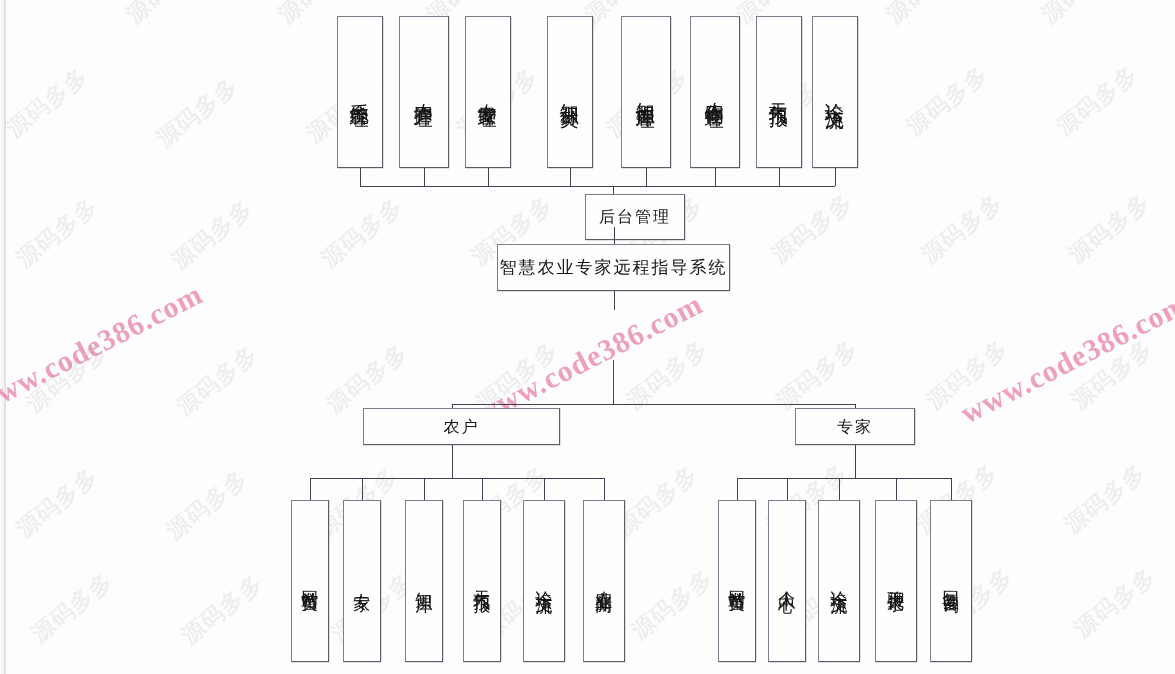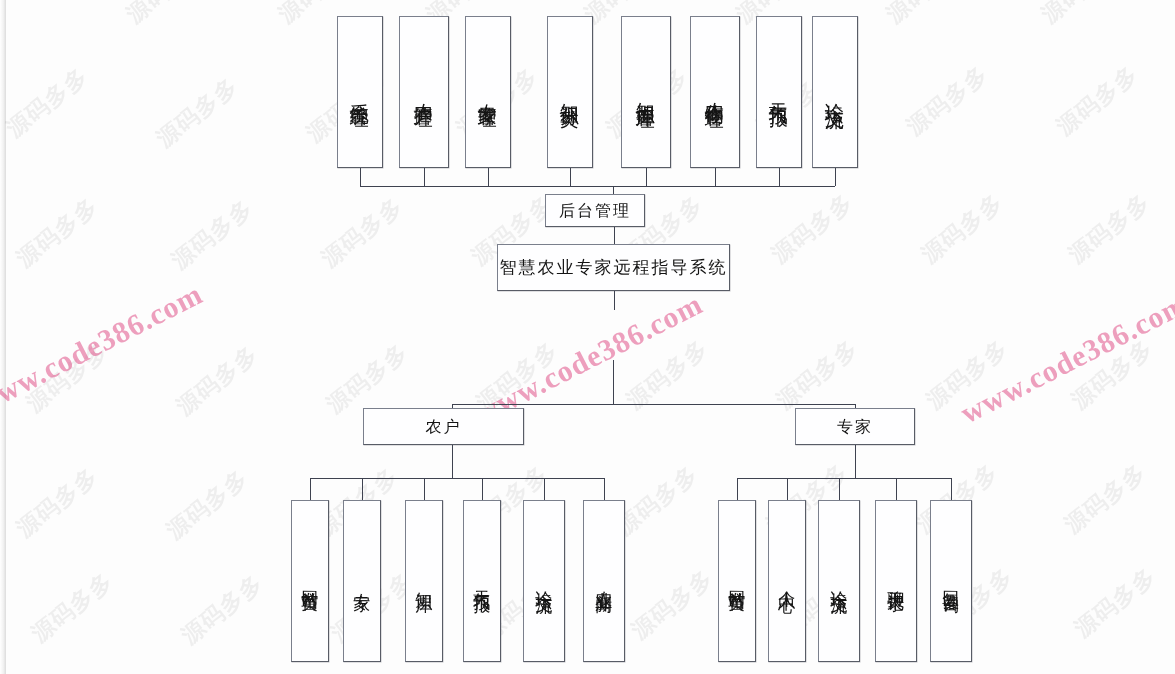--- a/index.html
+++ b/index.html
@@ -133,34 +133,34 @@
       </div>
       <div class="line v" style="left: 360px; top: 168px; height: 18px;"></div>
       <div class="line v" style="left: 424px; top: 168px; height: 18px;"></div>
       <div class="line v" style="left: 488px; top: 168px; height: 18px;"></div>
       <div class="line v" style="left: 570px; top: 168px; height: 18px;"></div>
       <div class="line v" style="left: 646px; top: 168px; height: 18px;"></div>
       <div class="line v" style="left: 715px; top: 168px; height: 18px;"></div>
       <div class="line v" style="left: 779px; top: 168px; height: 18px;"></div>
       <div class="line v" style="left: 835px; top: 168px; height: 18px;"></div>
       <div class="line h" style="left: 360px; top: 186px; width: 475px;"></div>
-      <div class="node h" style="left: 545px; top: 194px; width: 100px; height: 33px;">
+      <div class="node h" style="left: 585px; top: 194px; width: 100px; height: 46px;">
         <span class="lbl" style="font-size: 16px;">后台管理</span>
       </div>
       <div class="line v" style="left: 613px; top: 186px; height: 8px;"></div>
       <div class="node h" style="left: 497px; top: 244px; width: 233px; height: 47px;">
         <span class="lbl" style="font-size: 17px;">智慧农业专家远程指导系统</span>
       </div>
       <div class="line v" style="left: 614px; top: 227px; height: 17px;"></div>
       <div class="line v" style="left: 614px; top: 291px; height: 19px;"></div>
       <div class="line v" style="left: 613px; top: 360px; height: 44px;"></div>
       <div class="line h" style="left: 452px; top: 404px; width: 403px;"></div>
       <div class="line v" style="left: 452px; top: 404px; height: 4px;"></div>
       <div class="line v" style="left: 855px; top: 404px; height: 4px;"></div>
-      <div class="node h" style="left: 363px; top: 408px; width: 161px; height: 37px;">
+      <div class="node h" style="left: 363px; top: 408px; width: 197px; height: 37px;">
         <span class="lbl" style="font-size: 16px;">农户</span>
       </div>
       <div class="node h" style="left: 795px; top: 408px; width: 120px; height: 37px;">
         <span class="lbl" style="font-size: 16px;">专家</span>
       </div>
       <div class="node v" style="left: 291px; top: 500px; width: 38px; height: 162px;">
         <span class="lbl" style="font-size: 17px;">网站首页</span>
       </div>
       <div class="node v" style="left: 343px; top: 500px; width: 38px; height: 162px;">
         <span class="lbl" style="font-size: 17px;">专家</span>

